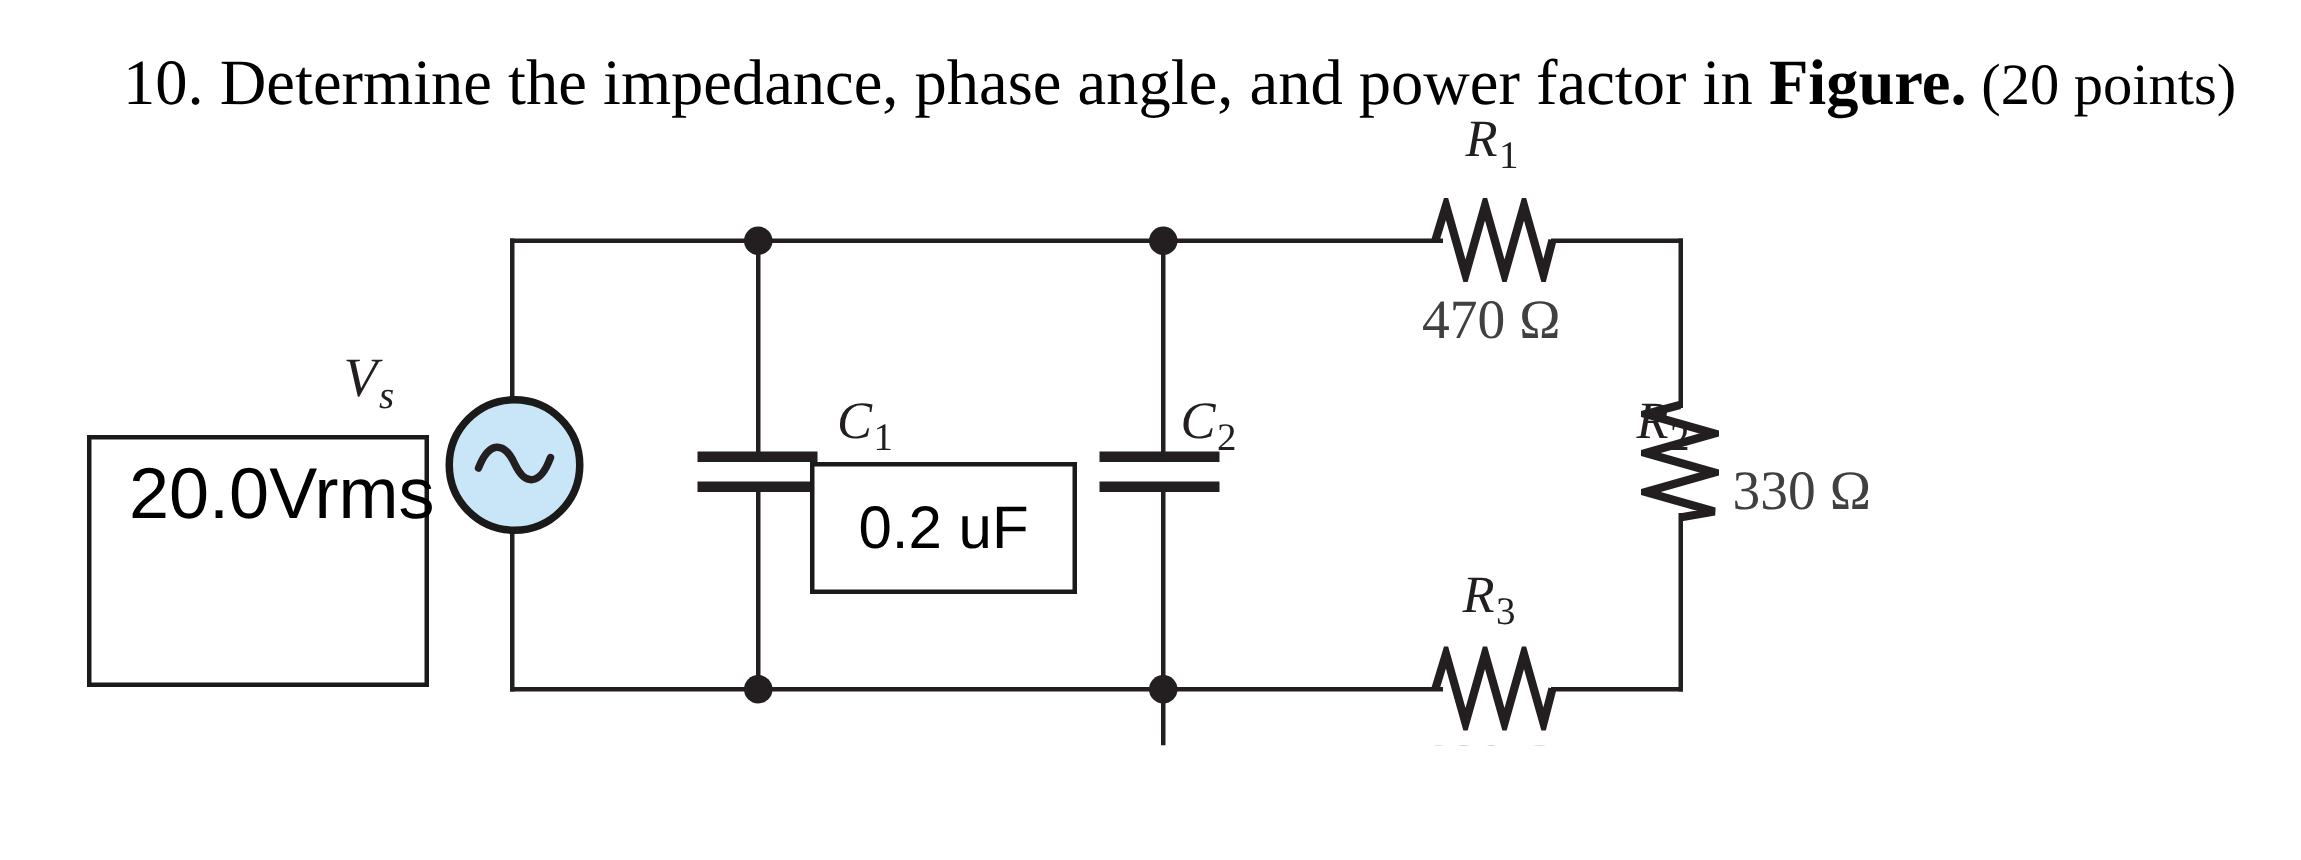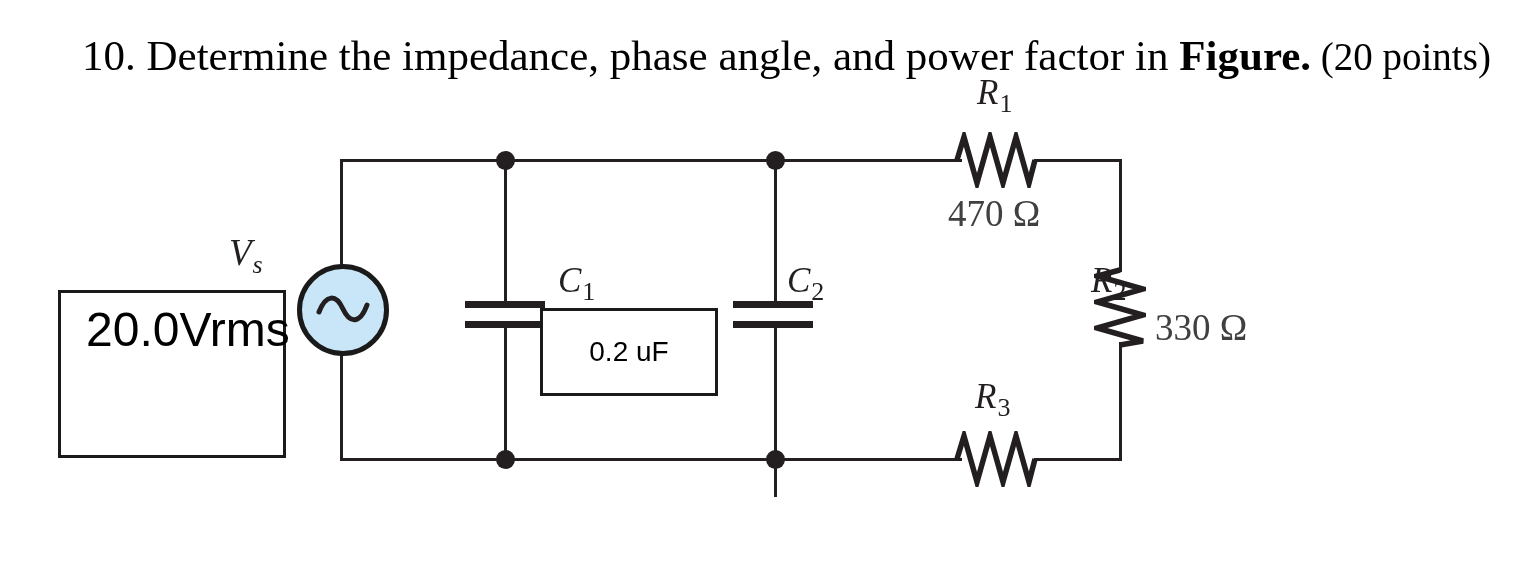--- a/index.html
+++ b/index.html
@@ -10,21 +10,21 @@
   .title .pts{font-size:39px;}
   .wire{position:absolute;background:#231f20;}
   .dot{position:absolute;width:19px;height:19px;border-radius:50%;background:#231f20;}
   .plate{position:absolute;width:80px;height:7px;background:#231f20;}
   .rsvg{position:absolute;}
   .src-circle{position:absolute;left:297px;top:264px;width:92px;height:92px;border-radius:50%;
               border:5px solid #1a1a1a;box-sizing:border-box;display:flex;align-items:center;justify-content:center;}
   .vbox{position:absolute;background:#ffffff;border:3px solid #1a1a1a;box-sizing:border-box;}
   .cbox{display:flex;align-items:center;justify-content:center;}
   .boxtext{position:absolute;font-family:"Liberation Sans",sans-serif;font-size:48px;line-height:1;white-space:nowrap;}
-  .cvaltext{font-family:"Liberation Sans",sans-serif;font-size:28px;line-height:1;white-space:nowrap;}
+  .cvaltext{font-family:"Liberation Sans",sans-serif;font-size:40px;line-height:1;white-space:nowrap;}
   .clabel{position:absolute;font-style:italic;font-size:35px;line-height:1;white-space:nowrap;color:#231f20;}
   .clabel .sub{font-size:26px;font-style:normal;vertical-align:-8px;margin-left:1px;}
   .clabel.itsub .sub{font-style:italic;}
   .cvalue{position:absolute;font-style:normal;font-size:37px;line-height:1;white-space:nowrap;color:#404040;}
   .gbar{position:absolute;background:#231f20;}
 </style>
 </head>
 <body>
 
 <div class="canvas">

